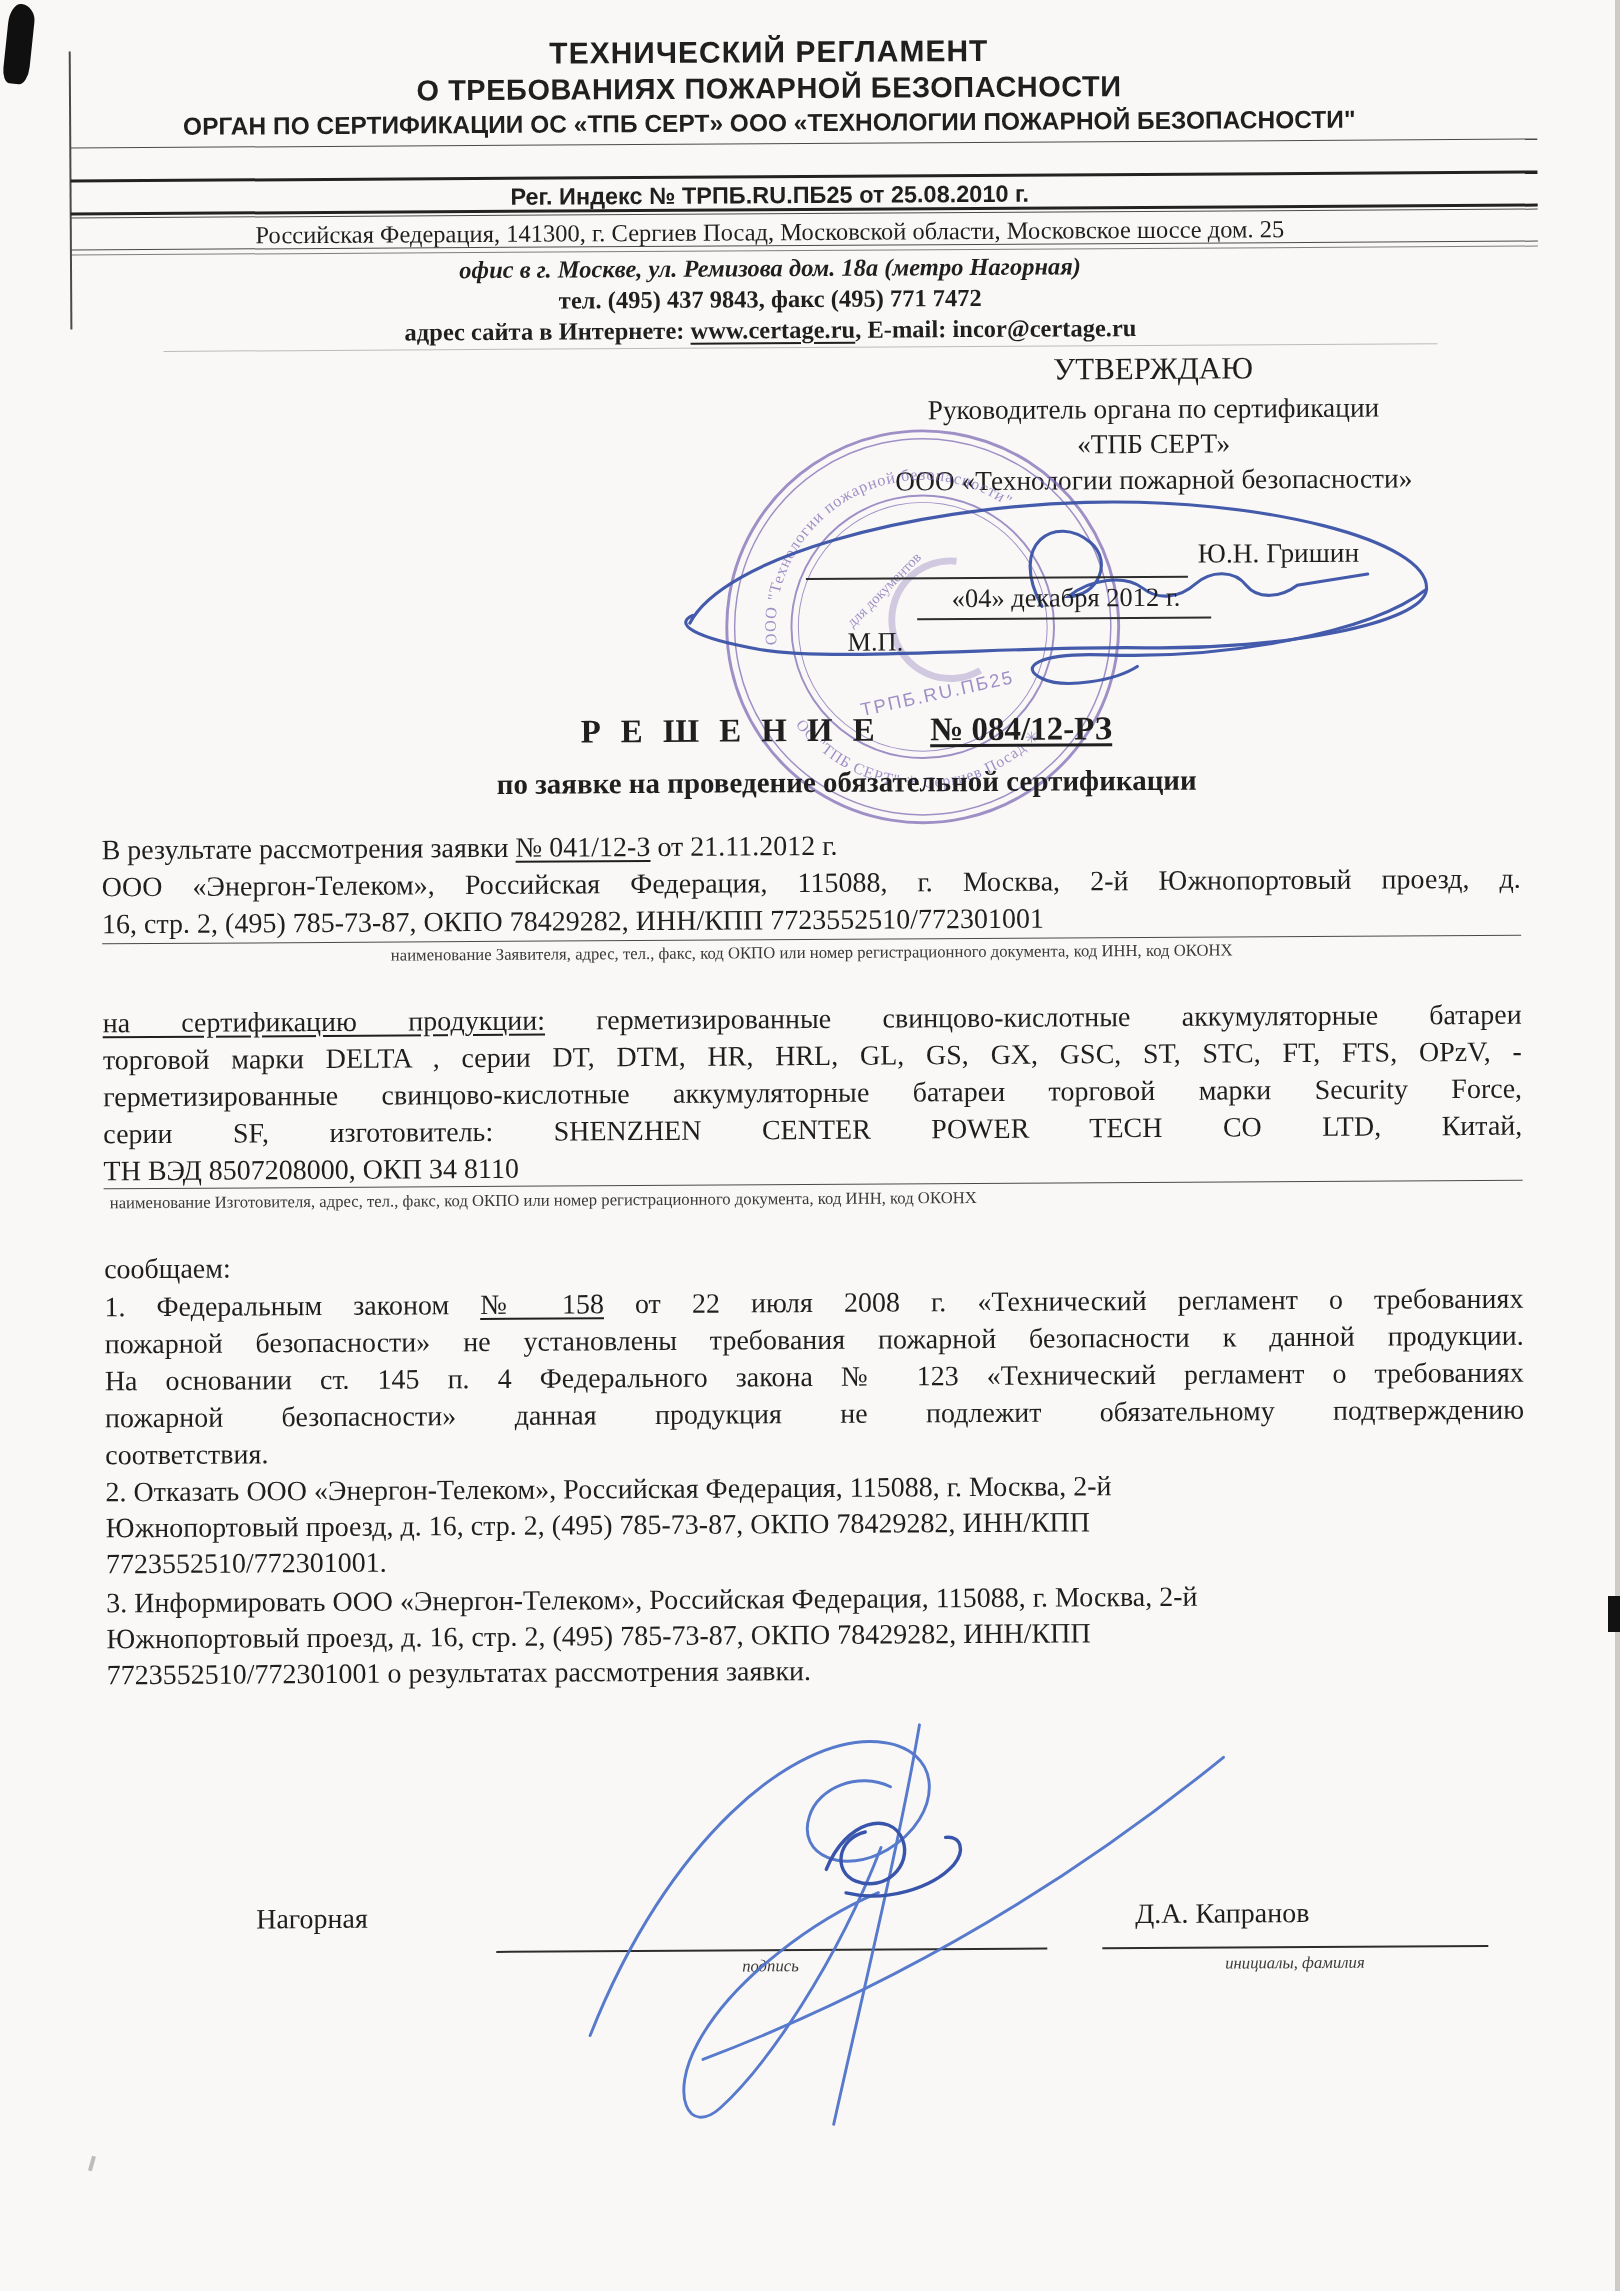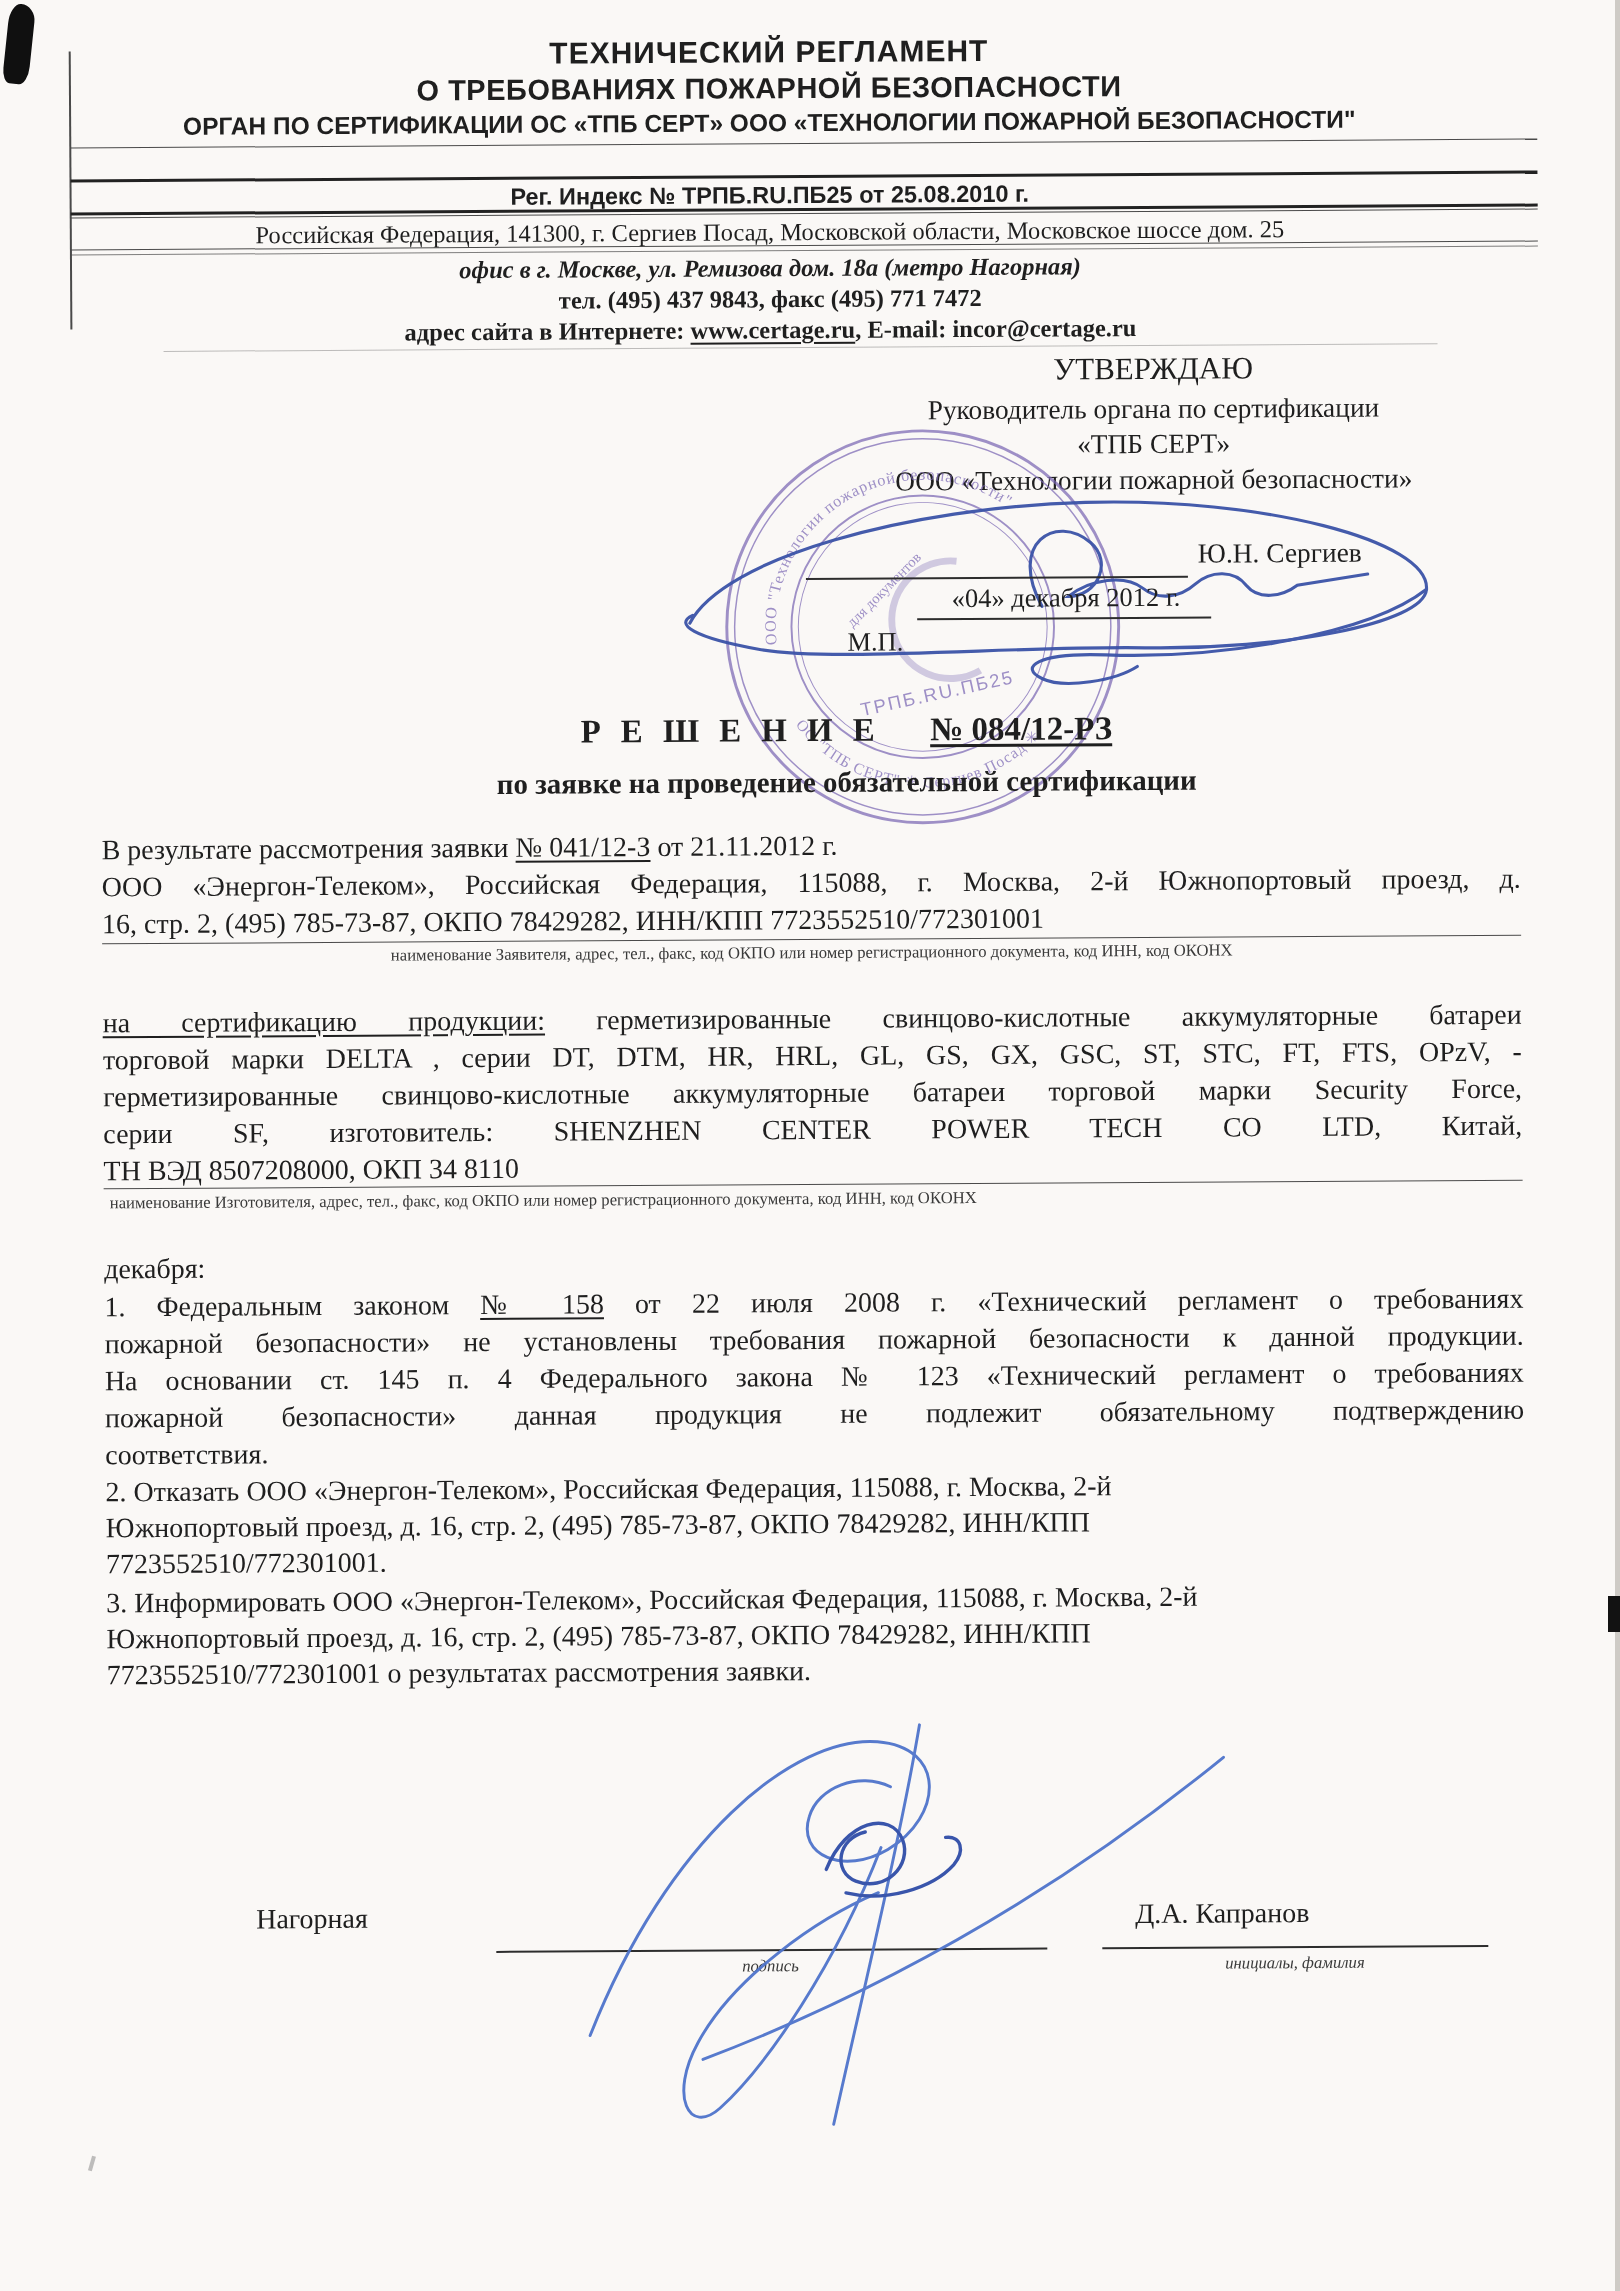--- a/index.html
+++ b/index.html
@@ -107,21 +107,21 @@
 
   <svg class="sig" style="left:598px;top:461px;" width="882" height="274" viewBox="0 0 900 280">
     <g fill="none" stroke="#3b53a8" stroke-width="3.2" stroke-linecap="round">
       <path d="M 95 165 C 130 98 320 48 500 44 C 680 40 852 85 848 135 C 845 170 700 196 560 193 C 430 190 240 206 165 192 C 100 180 78 166 98 157"></path>
       <path d="M 455 150 C 420 85 470 55 505 85 C 528 105 512 140 482 140 C 505 122 540 118 558 132 C 574 145 596 142 612 128 C 628 114 652 114 664 130 C 676 145 700 142 716 130 L 788 119"></path>
       <path d="M 848 135 C 790 180 640 205 520 200 C 450 197 430 212 455 224 C 478 235 530 226 552 212"></path>
     </g>
   </svg>
 
   <div class="rule" style="left:808px;top:578px;width:382px;"></div>
-  <div class="abs" style="left:1200px;top:541px;font-size:27.4px;">Ю.Н. Сергиев</div>
+  <div class="abs" style="left:1200px;top:541px;font-size:27.4px;">Ю.Н. Гришин</div>
   <div class="abs ctr" style="left:926px;top:584px;width:284px;font-size:26.5px;">«04» декабря 2012 г.</div>
   <div class="rule" style="left:919px;top:619px;width:294px;"></div>
   <div class="abs" style="left:849px;top:627px;font-size:26.5px;">М.П.</div>
 
   <div class="abs ctr b" style="left:137px;top:712px;width:1421px;font-size:33px;">
     <span style="letter-spacing:5.9px;">Р Е Ш Е Н И Е</span>
     <span style="display:inline-block;width:33px;"></span>
     <span class="u">№ 084/12-РЗ</span>
   </div>
   <div class="abs ctr b" style="left:137px;top:766px;width:1421px;font-size:29px;">по заявке на проведение обязательной сертификации</div>
@@ -142,21 +142,21 @@
       <span class="u">на сертификацию продукции:</span><span> герметизированные свинцово-кислотные аккумуляторные батареи</span>
     </div>
     <div class="jline just" style="line-height:37px;">торговой марки DELTA , серии DT, DTM, HR, HRL, GL, GS, GX, GSC, ST, STC, FT, FTS, OPzV, -</div>
     <div class="jline just" style="line-height:37px;">герметизированные свинцово-кислотные аккумуляторные батареи торговой марки Security Force,</div>
     <div class="jline just" style="line-height:37px;">серии SF,  изготовитель: SHENZHEN CENTER POWER TECH CO LTD, Китай,</div>
     <div class="jline" style="line-height:37px;">ТН ВЭД 8507208000, ОКП 34 8110</div>
   </div>
   <div class="rule thin" style="left:102px;top:1184px;width:1419px;"></div>
   <div class="abs cap" style="left:108px;top:1189px;width:1419px;">наименование Изготовителя, адрес, тел., факс, код ОКПО или номер регистрационного документа, код ИНН, код ОКОНХ</div>
 
-  <div class="abs bodyline" style="left:102px;top:1247px;">декабря:</div>
+  <div class="abs bodyline" style="left:102px;top:1247px;">сообщаем:</div>
 
   <div class="abs" style="left:102px;top:1284px;width:1419px;">
     <div class="jline just">
       <span>1. Федеральным законом </span><span class="u">№ 158</span><span> от 22 июля 2008 г. «Технический регламент о требованиях</span>
     </div>
     <div class="jline just">пожарной безопасности» не установлены требования пожарной безопасности к данной продукции.</div>
     <div class="jline just">На основании ст. 145 п. 4 Федерального закона № 123 «Технический регламент о требованиях</div>
     <div class="jline just">пожарной безопасности» данная продукция не подлежит обязательному подтверждению</div>
     <div class="jline">соответствия.</div>
   </div>

